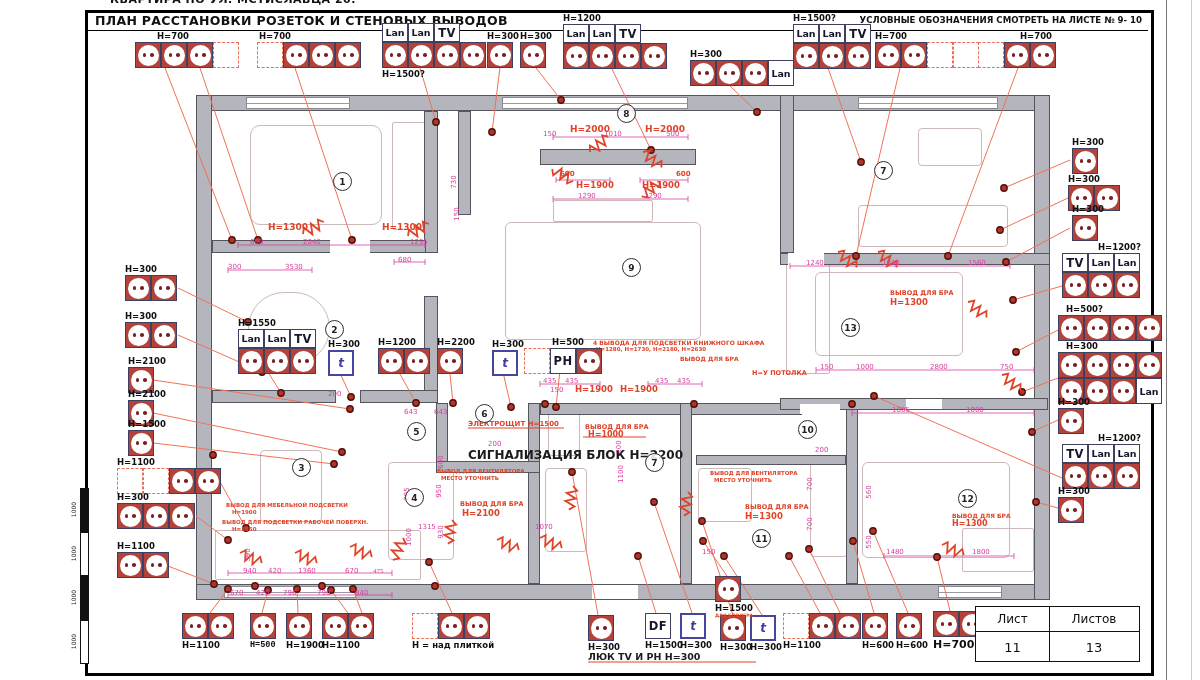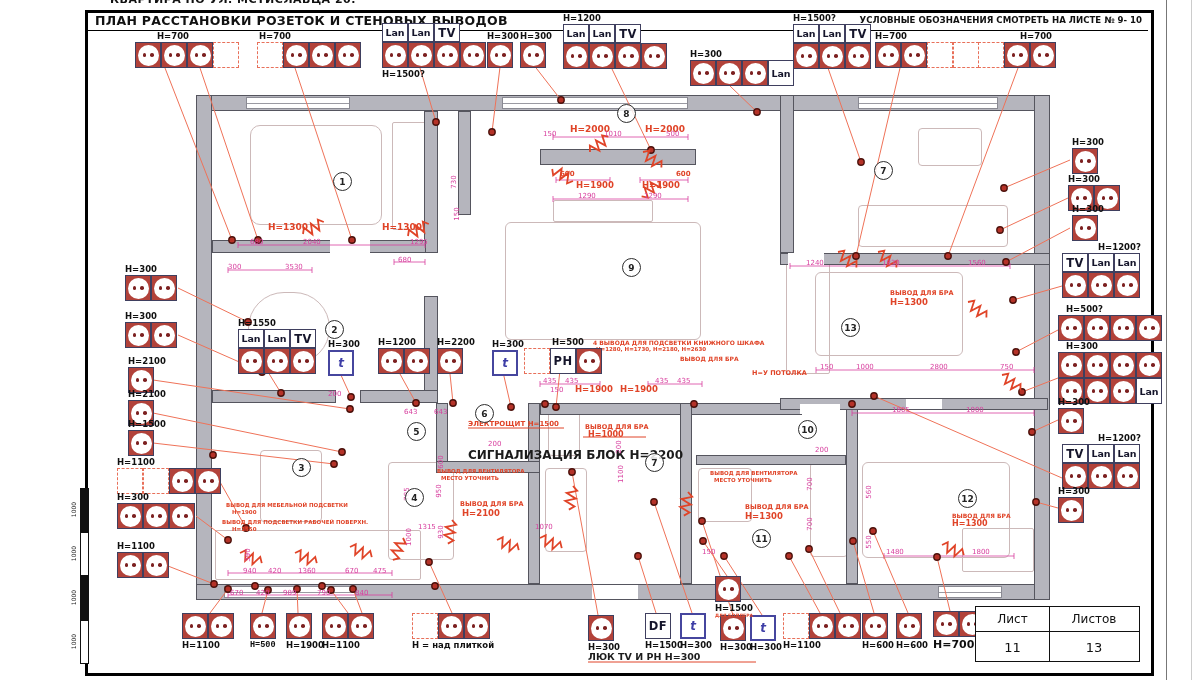--- a/index.html
+++ b/index.html
@@ -983,24 +983,24 @@
       <div class="txt mag" style="left: 400px; top: 490px; font-size: 7px; transform: rotate(-90deg);">785</div>
       <div class="txt mag" style="left: 400px; top: 533px; font-size: 7px; transform: rotate(-90deg);">1000</div>
       <div class="txt mag" style="left: 418px; top: 523px; font-size: 7px;">1315</div>
       <div class="txt mag" style="left: 535px; top: 523px; font-size: 7px;">1070</div>
       <div class="txt mag" style="left: 612px; top: 443px; font-size: 7px; transform: rotate(-90deg);">200</div>
       <div class="txt mag" style="left: 612px; top: 470px; font-size: 7px; transform: rotate(-90deg);">1100</div>
       <div class="txt mag" style="left: 243px; top: 567px; font-size: 7px;">940</div>
       <div class="txt mag" style="left: 268px; top: 567px; font-size: 7px;">420</div>
       <div class="txt mag" style="left: 298px; top: 567px; font-size: 7px;">1360</div>
       <div class="txt mag" style="left: 345px; top: 567px; font-size: 7px;">670</div>
-      <div class="txt mag" style="left: 373px; top: 567px; font-size: 7px;">475</div>
+      <div class="txt mag" style="left: 373px; top: 567px; font-size: 7px; font-family: Liberation Serif, serif;">475</div>
       <div class="txt mag" style="left: 230px; top: 589px; font-size: 7px;">670</div>
       <div class="txt mag" style="left: 256px; top: 589px; font-size: 7px;">420</div>
-      <div class="txt mag" style="left: 283px; top: 589px; font-size: 7px;">989</div>
+      <div class="txt mag" style="left: 283px; top: 589px; font-size: 7px;">796</div>
       <div class="txt mag" style="left: 317px; top: 589px; font-size: 7px;">790</div>
       <div class="txt mag" style="left: 355px; top: 589px; font-size: 7px;">840</div>
       <div class="txt mag" style="left: 702px; top: 548px; font-size: 7px;">150</div>
       <div class="txt mag" style="left: 815px; top: 446px; font-size: 7px;">200</div>
       <div class="txt mag" style="left: 803px; top: 480px; font-size: 7px; transform: rotate(-90deg);">700</div>
       <div class="txt mag" style="left: 803px; top: 520px; font-size: 7px; transform: rotate(-90deg);">700</div>
       <div class="txt mag" style="left: 862px; top: 488px; font-size: 7px; transform: rotate(-90deg);">560</div>
       <div class="txt mag" style="left: 862px; top: 538px; font-size: 7px; transform: rotate(-90deg);">550</div>
       <div class="txt mag" style="left: 886px; top: 548px; font-size: 7px;">1480</div>
       <div class="txt mag" style="left: 972px; top: 548px; font-size: 7px;">1800</div>

